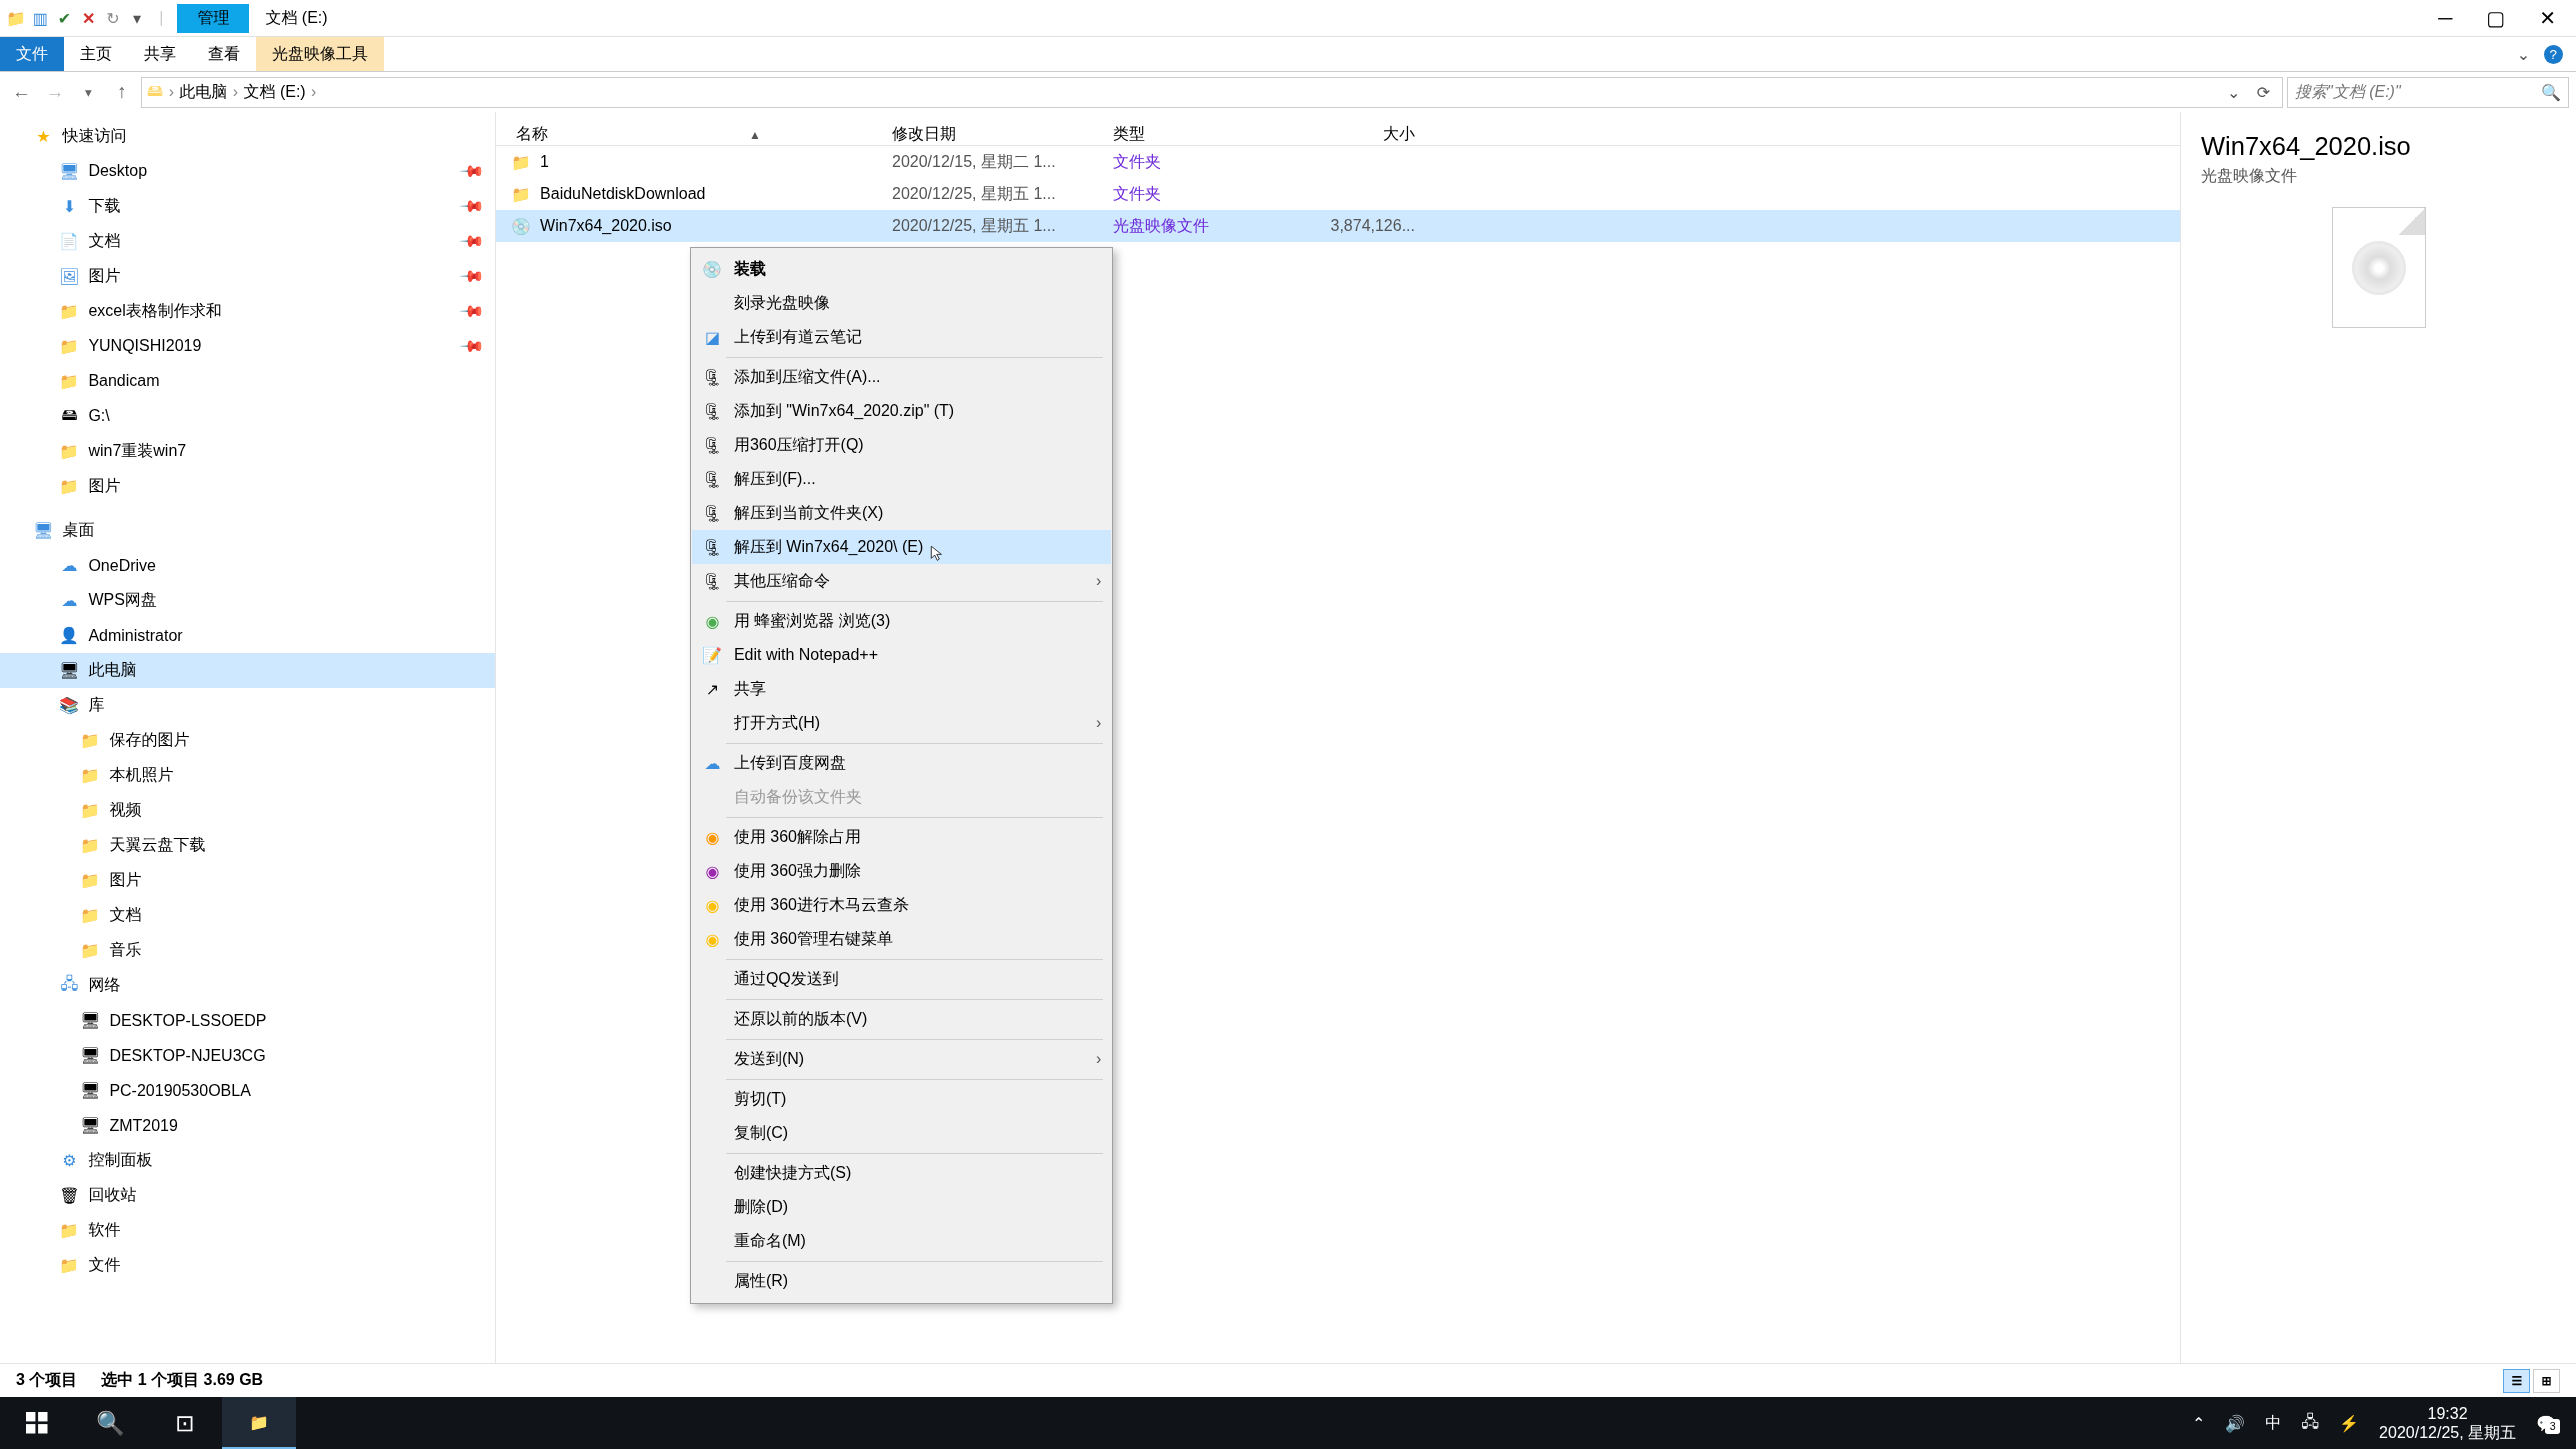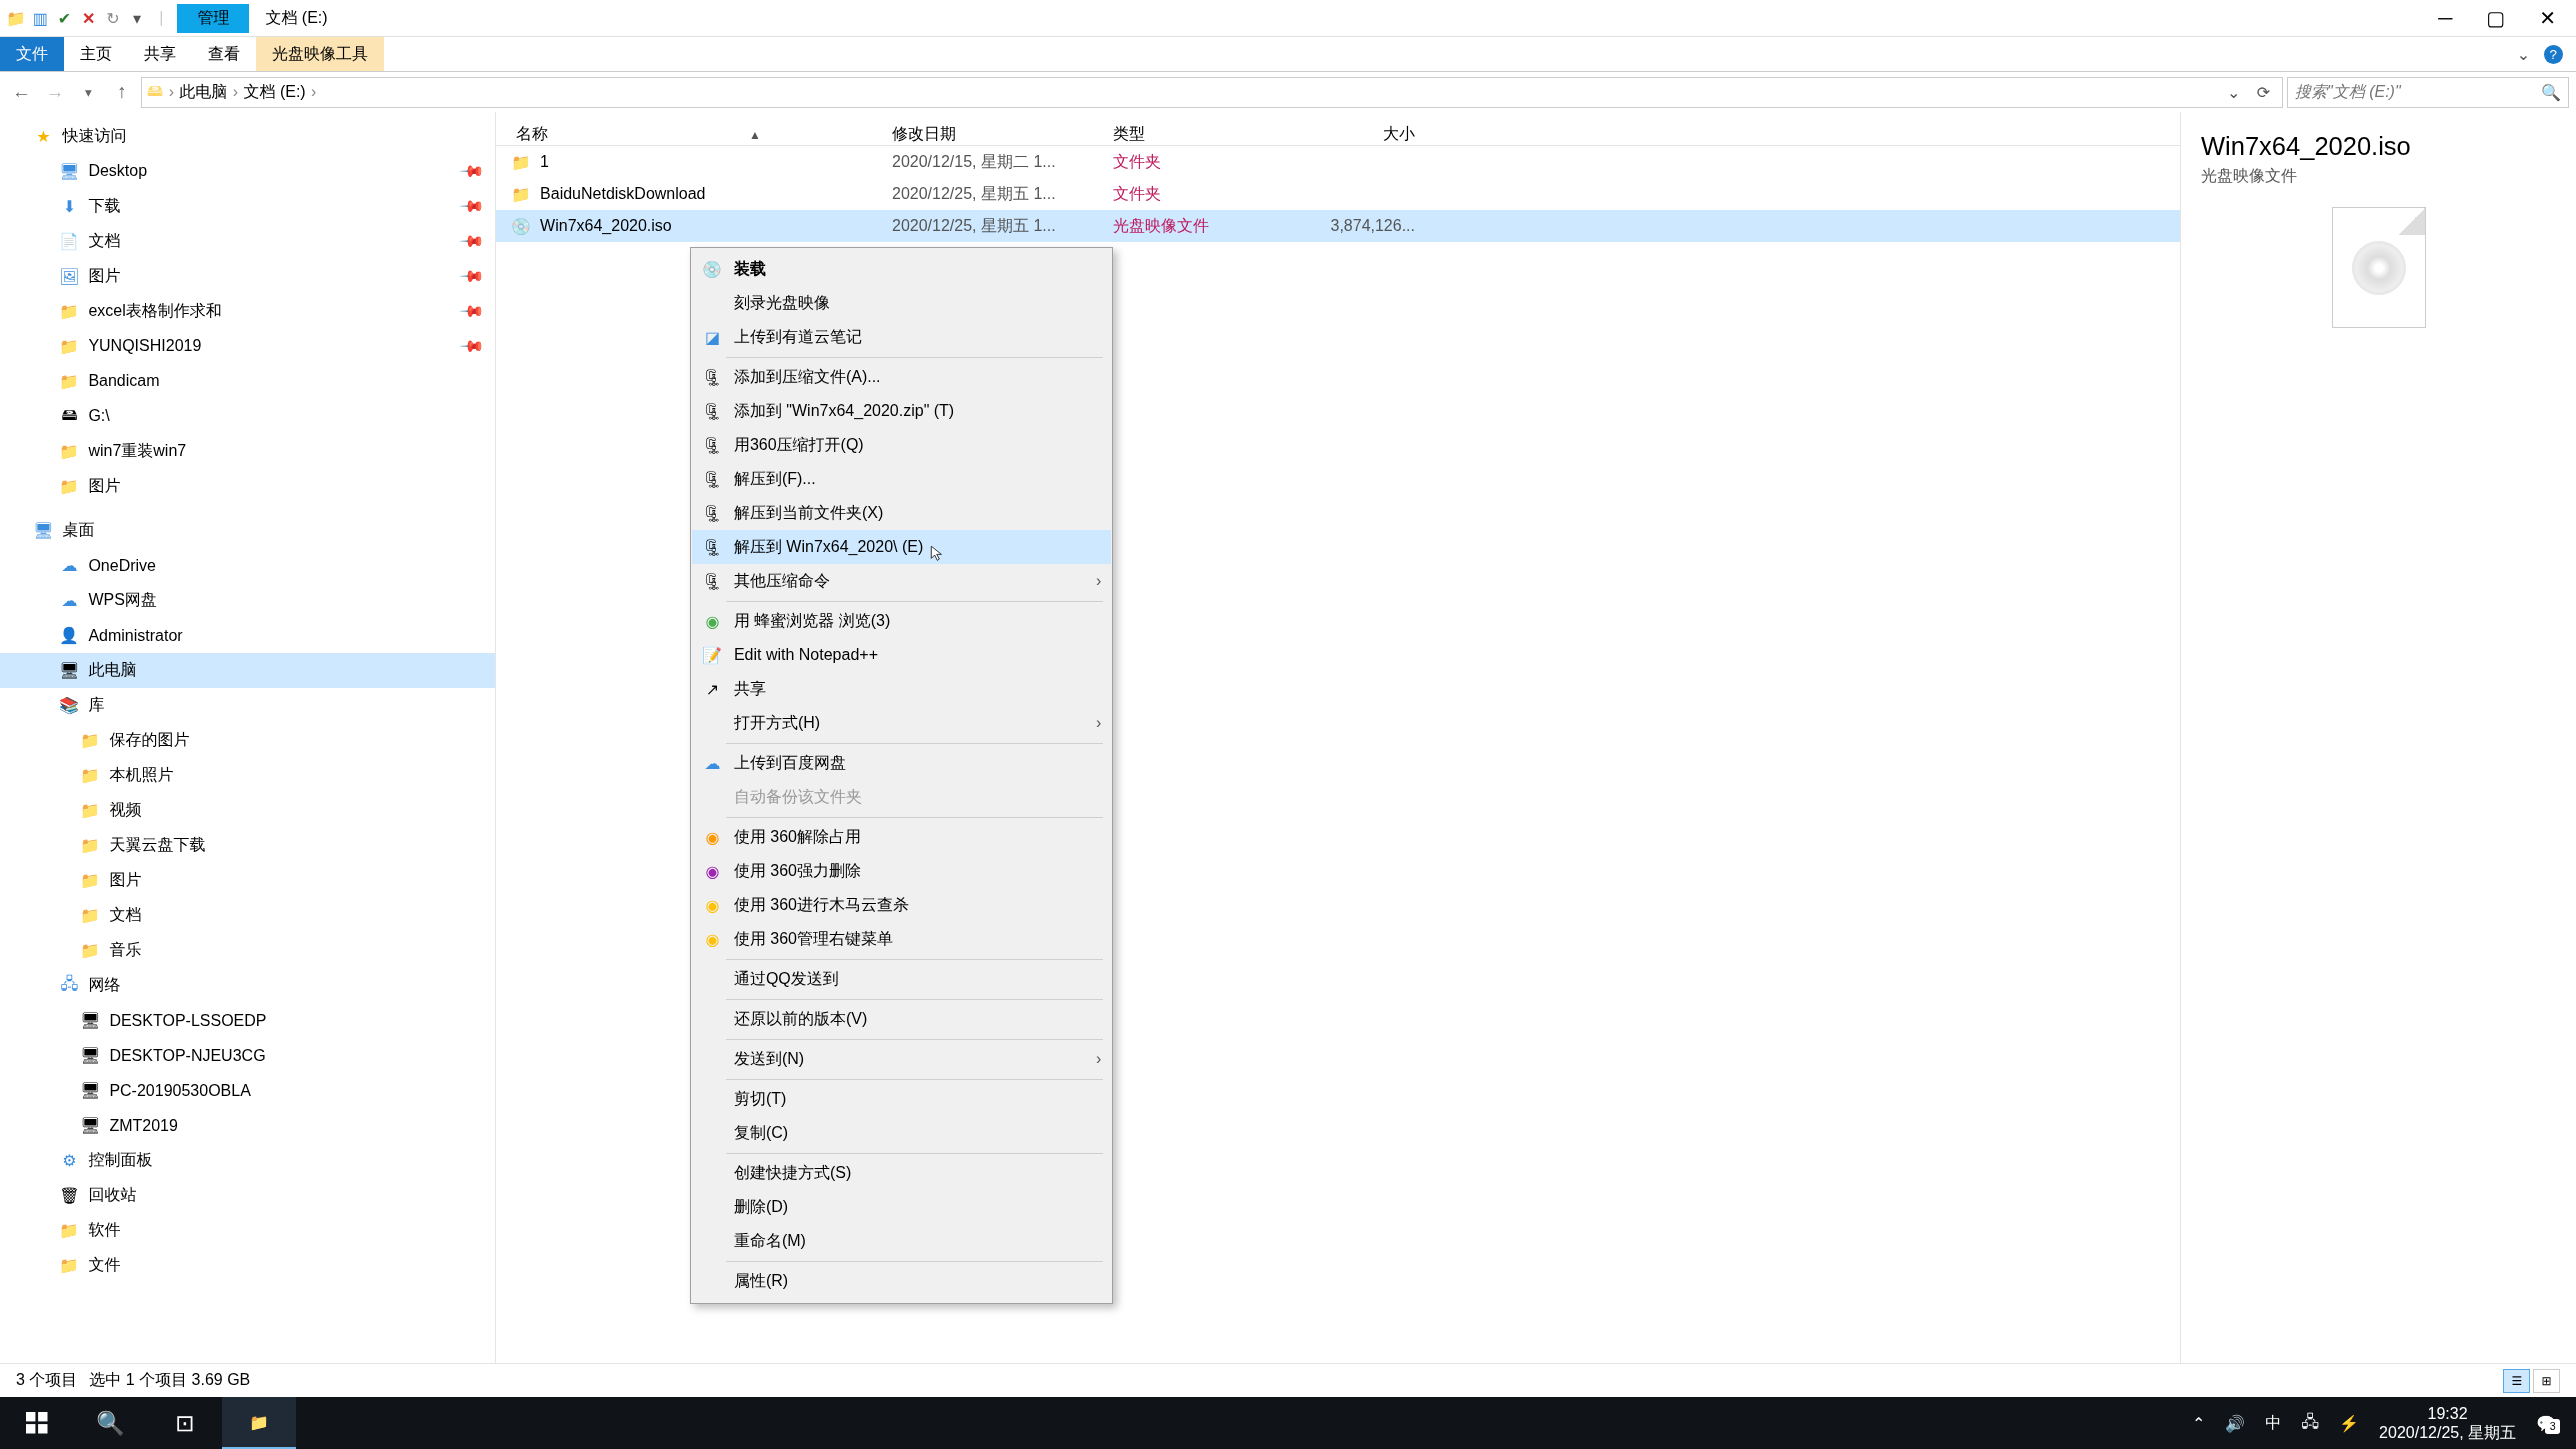--- a/index.html
+++ b/index.html
@@ -44,42 +44,42 @@
 .col-date { width: 221px; }
 .col-type { width: 188px; }
 .col-size { width: 134px; text-align: right; padding-right: 20px; }
 .sort-up { font-size: 12px; color: #555; margin-left: 201px; }
 
 .file-row { display: flex; height: 32px; align-items: center; }
 .file-row.selected { background: #cde8ff; }
 .file-icon { width: 24px; display:inline-flex; justify-content:center; }
 .fname { width: 396px; padding-left: 13.4px; display:flex; align-items:center; gap:6.7px; }
 .fdate { width: 221px; color: #555; }
-.ftype { width: 188px; color: #be185d; }
+.ftype { width: 188px; color: #6d28d9; }
 .fsize { width: 134px; text-align: right; padding-right: 20px; color: #555; }
 
 .preview-pane { width: 396px; border-left: 0.7px solid #e5e5e5; padding: 20px; }
 .pv-title { font-size: 25.5px; margin-bottom: 5.4px; }
 .pv-sub { color: #555; margin-bottom: 20px; }
 .pv-thumb { width: 94px; height: 121px; border: 0.7px solid #ccc; margin: 0 auto 27px; display:flex; align-items:center; justify-content:center; position:relative; }
 .pv-disc { width: 54px; height: 54px; border-radius: 50%; background: radial-gradient(circle, #fff 10%, #ddd 30%, #eee 60%, #ccc 100%); }
 .pv-corner { position:absolute; top:0; right:0; width:27px; height:27px; background: linear-gradient(135deg, transparent 50%, #ddd 50%); }
 .pv-meta { display: grid; grid-template-columns: 87px 1fr; row-gap: 8px; }
 .pv-label { color: #555; }
 
 .context-menu { position: absolute; left: 690px; top: 247px; width: 423px; background: #f0f0f0; border: 0.7px solid #a0a0a0; box-shadow: 4px 4px 8px rgba(0,0,0,0.25); padding: 4px 1.3px; z-index: 100; }
 .cm-item { display: flex; align-items: center; height: 34px; padding: 0 9.4px; gap: 10.7px; }
 .cm-item.highlight { background: #cde8ff; }
 .cm-item.disabled { color: #999; }
 .cm-icon { width: 21.5px; display:inline-flex; justify-content:center; }
 .cm-arrow { margin-left: auto; color: #555; }
 .cm-sep { height: 0.7px; background: #d0d0d0; margin: 2.7px 8px 2.7px 34px; }
 .cm-bold { font-weight: 600; }
 
-.statusbar { height: 34px; border-top: 0.7px solid #e5e5e5; display: flex; align-items: center; padding: 0 16px; gap: 12px; }
+.statusbar { height: 34px; border-top: 0.7px solid #e5e5e5; display: flex; align-items: center; padding: 0 16px; gap: 24px; font-weight: bold; }
 .status-right { margin-left: auto; display:flex; gap:2.7px; }
 .view-toggle { width:27px; height:24px; border:0.7px solid #ccc; display:flex; align-items:center; justify-content:center; font-size:12px; }
 .view-toggle.active { background:#cde8ff; border-color:#5aa7e8; }
 
 .taskbar { height: 52px; background: #101318; display: flex; align-items: center; color: #fff; }
 .tb-btn { width: 74px; height: 52px; display:flex; align-items:center; justify-content:center; font-size:23px; }
 .tb-btn.active { background: #1f2a36; border-bottom: 2.7px solid #76b9ed; }
 .tb-tray { margin-left: auto; display:flex; align-items:center; gap: 20px; padding-right: 20px; }
 .tb-clock { text-align: center; line-height: 1.2; font-size: 14.8px; }
 .badge { position:relative; }

